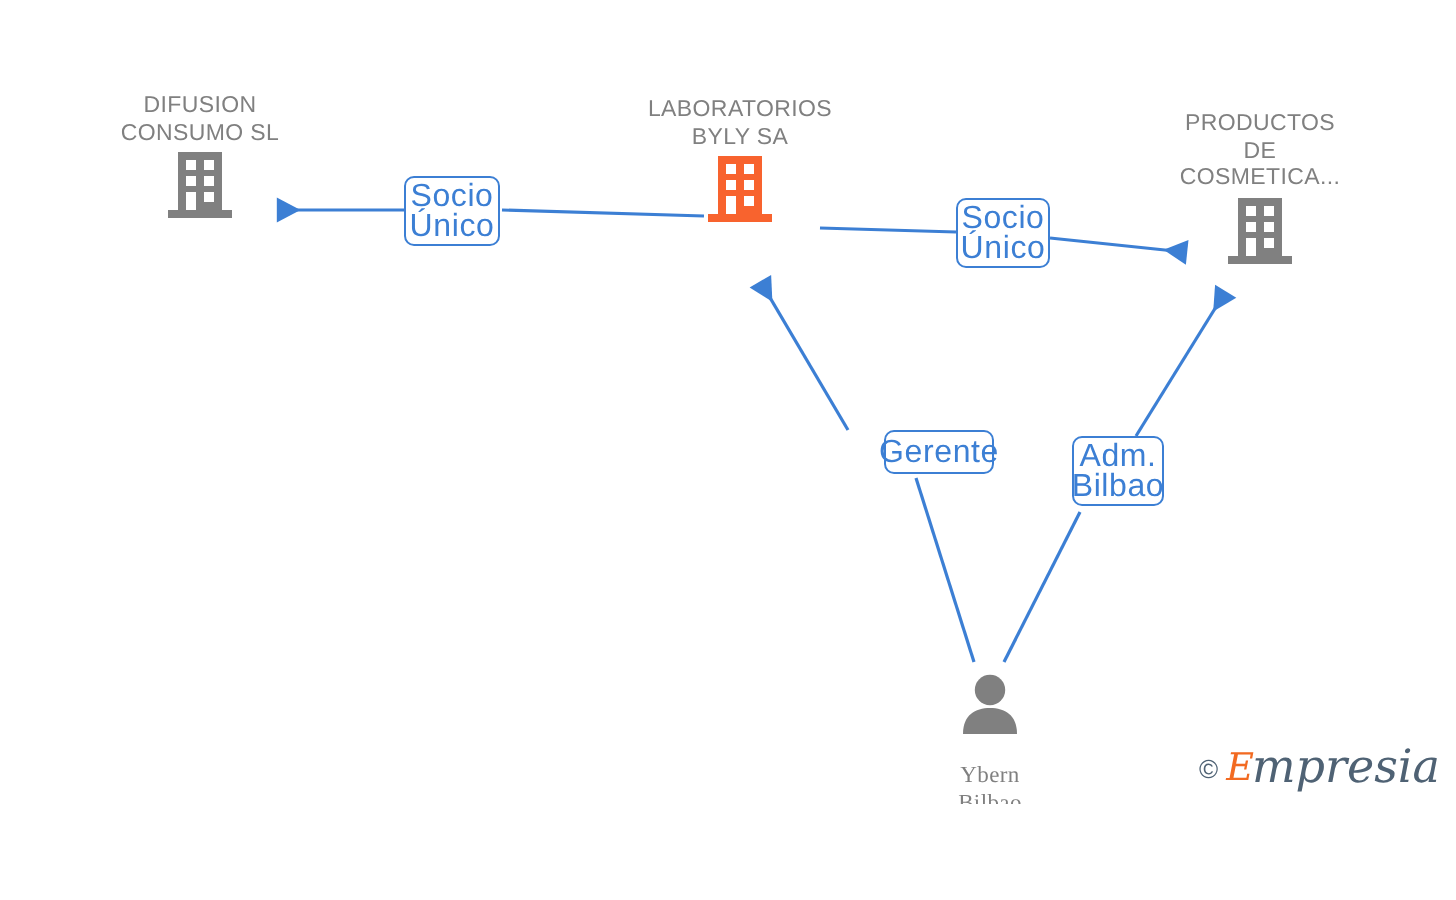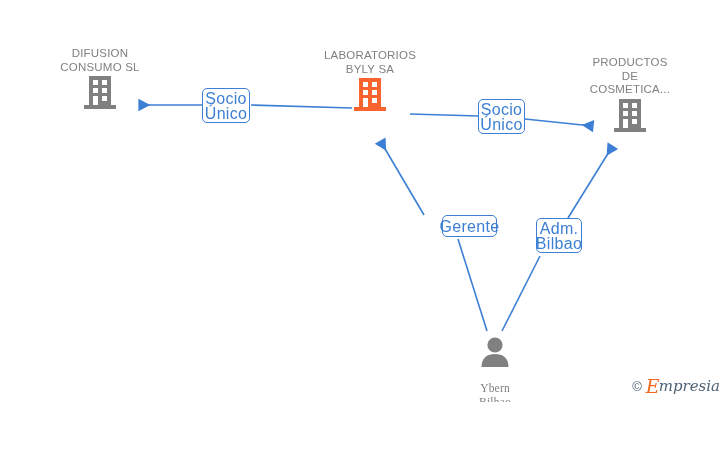--- a/index.html
+++ b/index.html
@@ -85,21 +85,21 @@
   #watermark .wm-e {
     font-family: "DejaVu Serif", serif;
     font-style: italic;
     font-size: 19px;
     color: #f26a21;
     line-height: 1;
   }
   #watermark .wm-rest {
     font-family: "DejaVu Serif", serif;
     font-style: italic;
-    font-size: 15px;
+    font-size: 23px;
     color: #4f6274;
     line-height: 1;
     margin-left: -1px;
     text-align: right;
   }
 </style>
 </head>
 <body>
 
 <div id="canvas">

